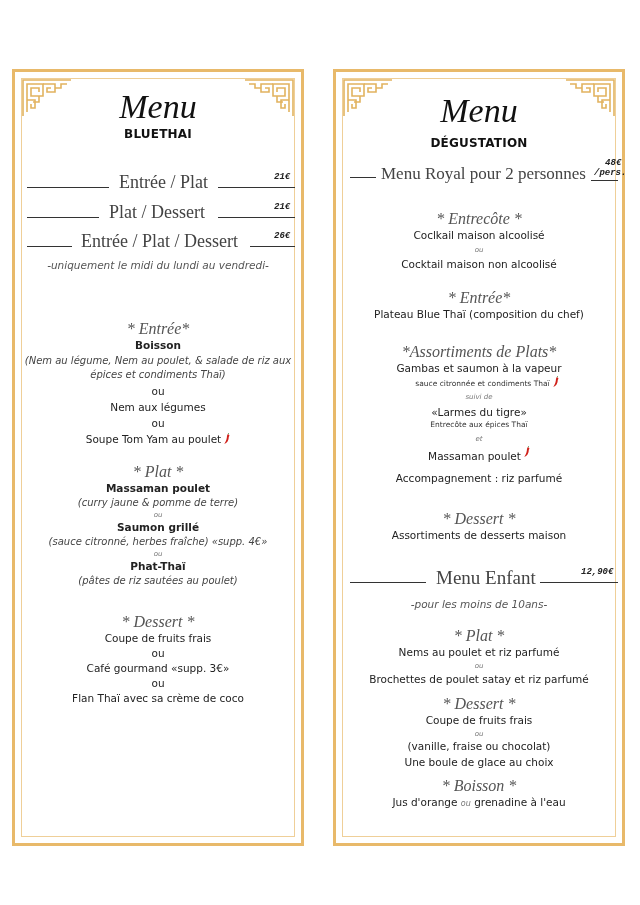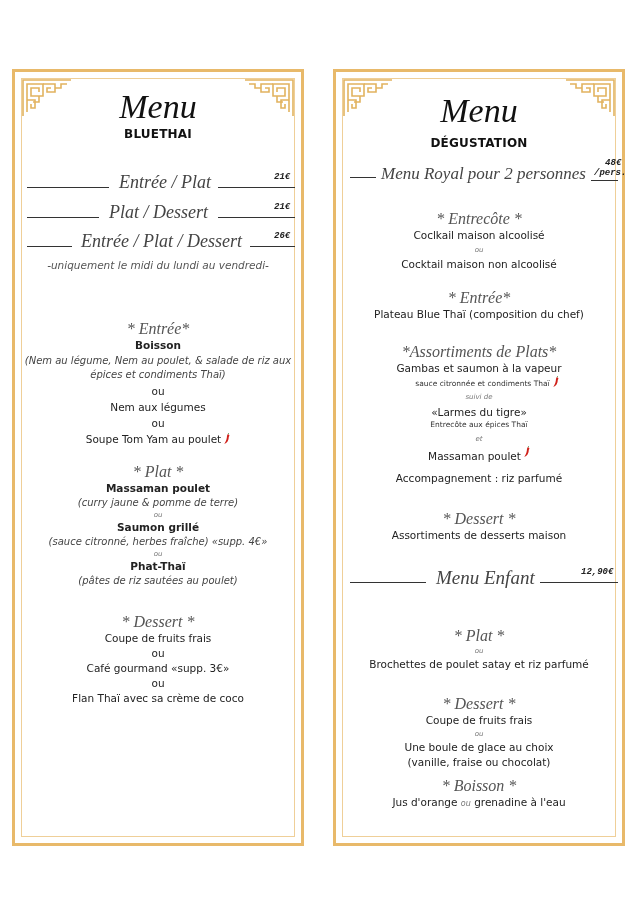--- a/index.html
+++ b/index.html
@@ -19,21 +19,21 @@
   }
   .corner { position:absolute; width:52px; height:40px; }
   .corner.tl { left:6px; top:6px; }
   .corner.tr { right:6px; top:6px; transform:scaleX(-1); }
   .content { position:absolute; left:0; right:0; top:0; bottom:0; text-align:center; }
   .abs { position:absolute; left:0; right:0; text-align:center; }
   .big-script { font-size:34px; line-height:34px; color:#111; font-family:"Liberation Serif", serif; font-style:italic; }
   .subtitle { font-family:"DejaVu Sans", sans-serif; font-weight:bold; font-size:12px; color:#111; letter-spacing:0.2px; }
   .formula-row { position:absolute; left:0; right:0; height:22px; }
   .formula-row .line { position:absolute; height:1px; background:#333; top:15px; }
-  .formula-row .label { position:absolute; top:0; font-family:"Liberation Serif", serif; font-style:italic; font-size:18px; color:#444; white-space:nowrap; }
+  .formula-row .label { position:absolute; top:0; font-family:"Liberation Serif", serif; font-size:18px; color:#444; white-space:nowrap; }
   .formula-row .price { position:absolute; top:0px; font-family:Liberation Mono, monospace; font-weight:bold; font-style:italic; font-size:9px; color:#222; }
   .note { font-style:italic; font-size:10.5px; color:#555; font-family:"DejaVu Sans", sans-serif; }
   .sec-title { font-family:"Liberation Serif", serif; font-style:italic; font-size:16px; color:#555; }
   .item { font-family:"DejaVu Sans", sans-serif; font-size:10.5px; color:#222; line-height:15px; }
   .desc { font-family:"DejaVu Sans", sans-serif; font-style:italic; font-size:10px; color:#444; line-height:14px; }
   .ou { font-family:"DejaVu Sans", sans-serif; font-style:italic; font-size:7px; color:#777; line-height:10px; }
   .ou-big { font-family:"DejaVu Sans", sans-serif; font-size:10.5px; color:#222; line-height:15px; }
   .small { font-family:"DejaVu Sans", sans-serif; font-size:7.5px; color:#333; line-height:10px; }
   .chili { display:inline-block; width:6px; height:11px; vertical-align:-1px; margin-left:3px; }
 </style>
@@ -189,33 +189,35 @@
       <div class="sec-title">* Dessert *</div>
       <div class="item">Assortiments de desserts maison</div>
     </div>
 
     <div class="formula-row" style="top:495px;">
       <div class="line" style="left:14px; width:76px;"></div>
       <div class="label" style="left:100px; font-size:19px;">Menu Enfant</div>
       <div class="line" style="left:204px; width:78px;"></div>
       <div class="price" style="left:245px;">12,90€</div>
     </div>
+    <div class="abs note" style="top:526px;">-pour les moins de 10ans-</div>
 
     <div class="abs" style="top:555px;">
       <div class="sec-title">* Plat *</div>
+      <div class="item">Nems au poulet et riz parfumé</div>
       <div class="ou" style="margin-top:1px;">ou</div>
       <div class="item" style="margin-top:1px;">Brochettes de poulet satay et riz parfumé</div>
     </div>
 
     <div class="abs" style="top:623px;">
       <div class="sec-title">* Dessert *</div>
       <div class="item">Coupe de fruits frais</div>
       <div class="ou" style="margin-top:1px;">ou</div>
+      <div class="item">(vanille, fraise ou chocolat)</div>
       <div class="item" style="margin-top:1px;">Une boule de glace au choix</div>
-      <div class="item">(vanille, fraise ou chocolat)</div>
     </div>
 
     <div class="abs" style="top:705px;">
       <div class="sec-title">* Boisson *</div>
       <div class="item">
         <span>Jus d'orange</span>
         <span class="ou" style="font-size:8px;">ou</span>
         <span>grenadine à l'eau</span>
       </div>
     </div>

